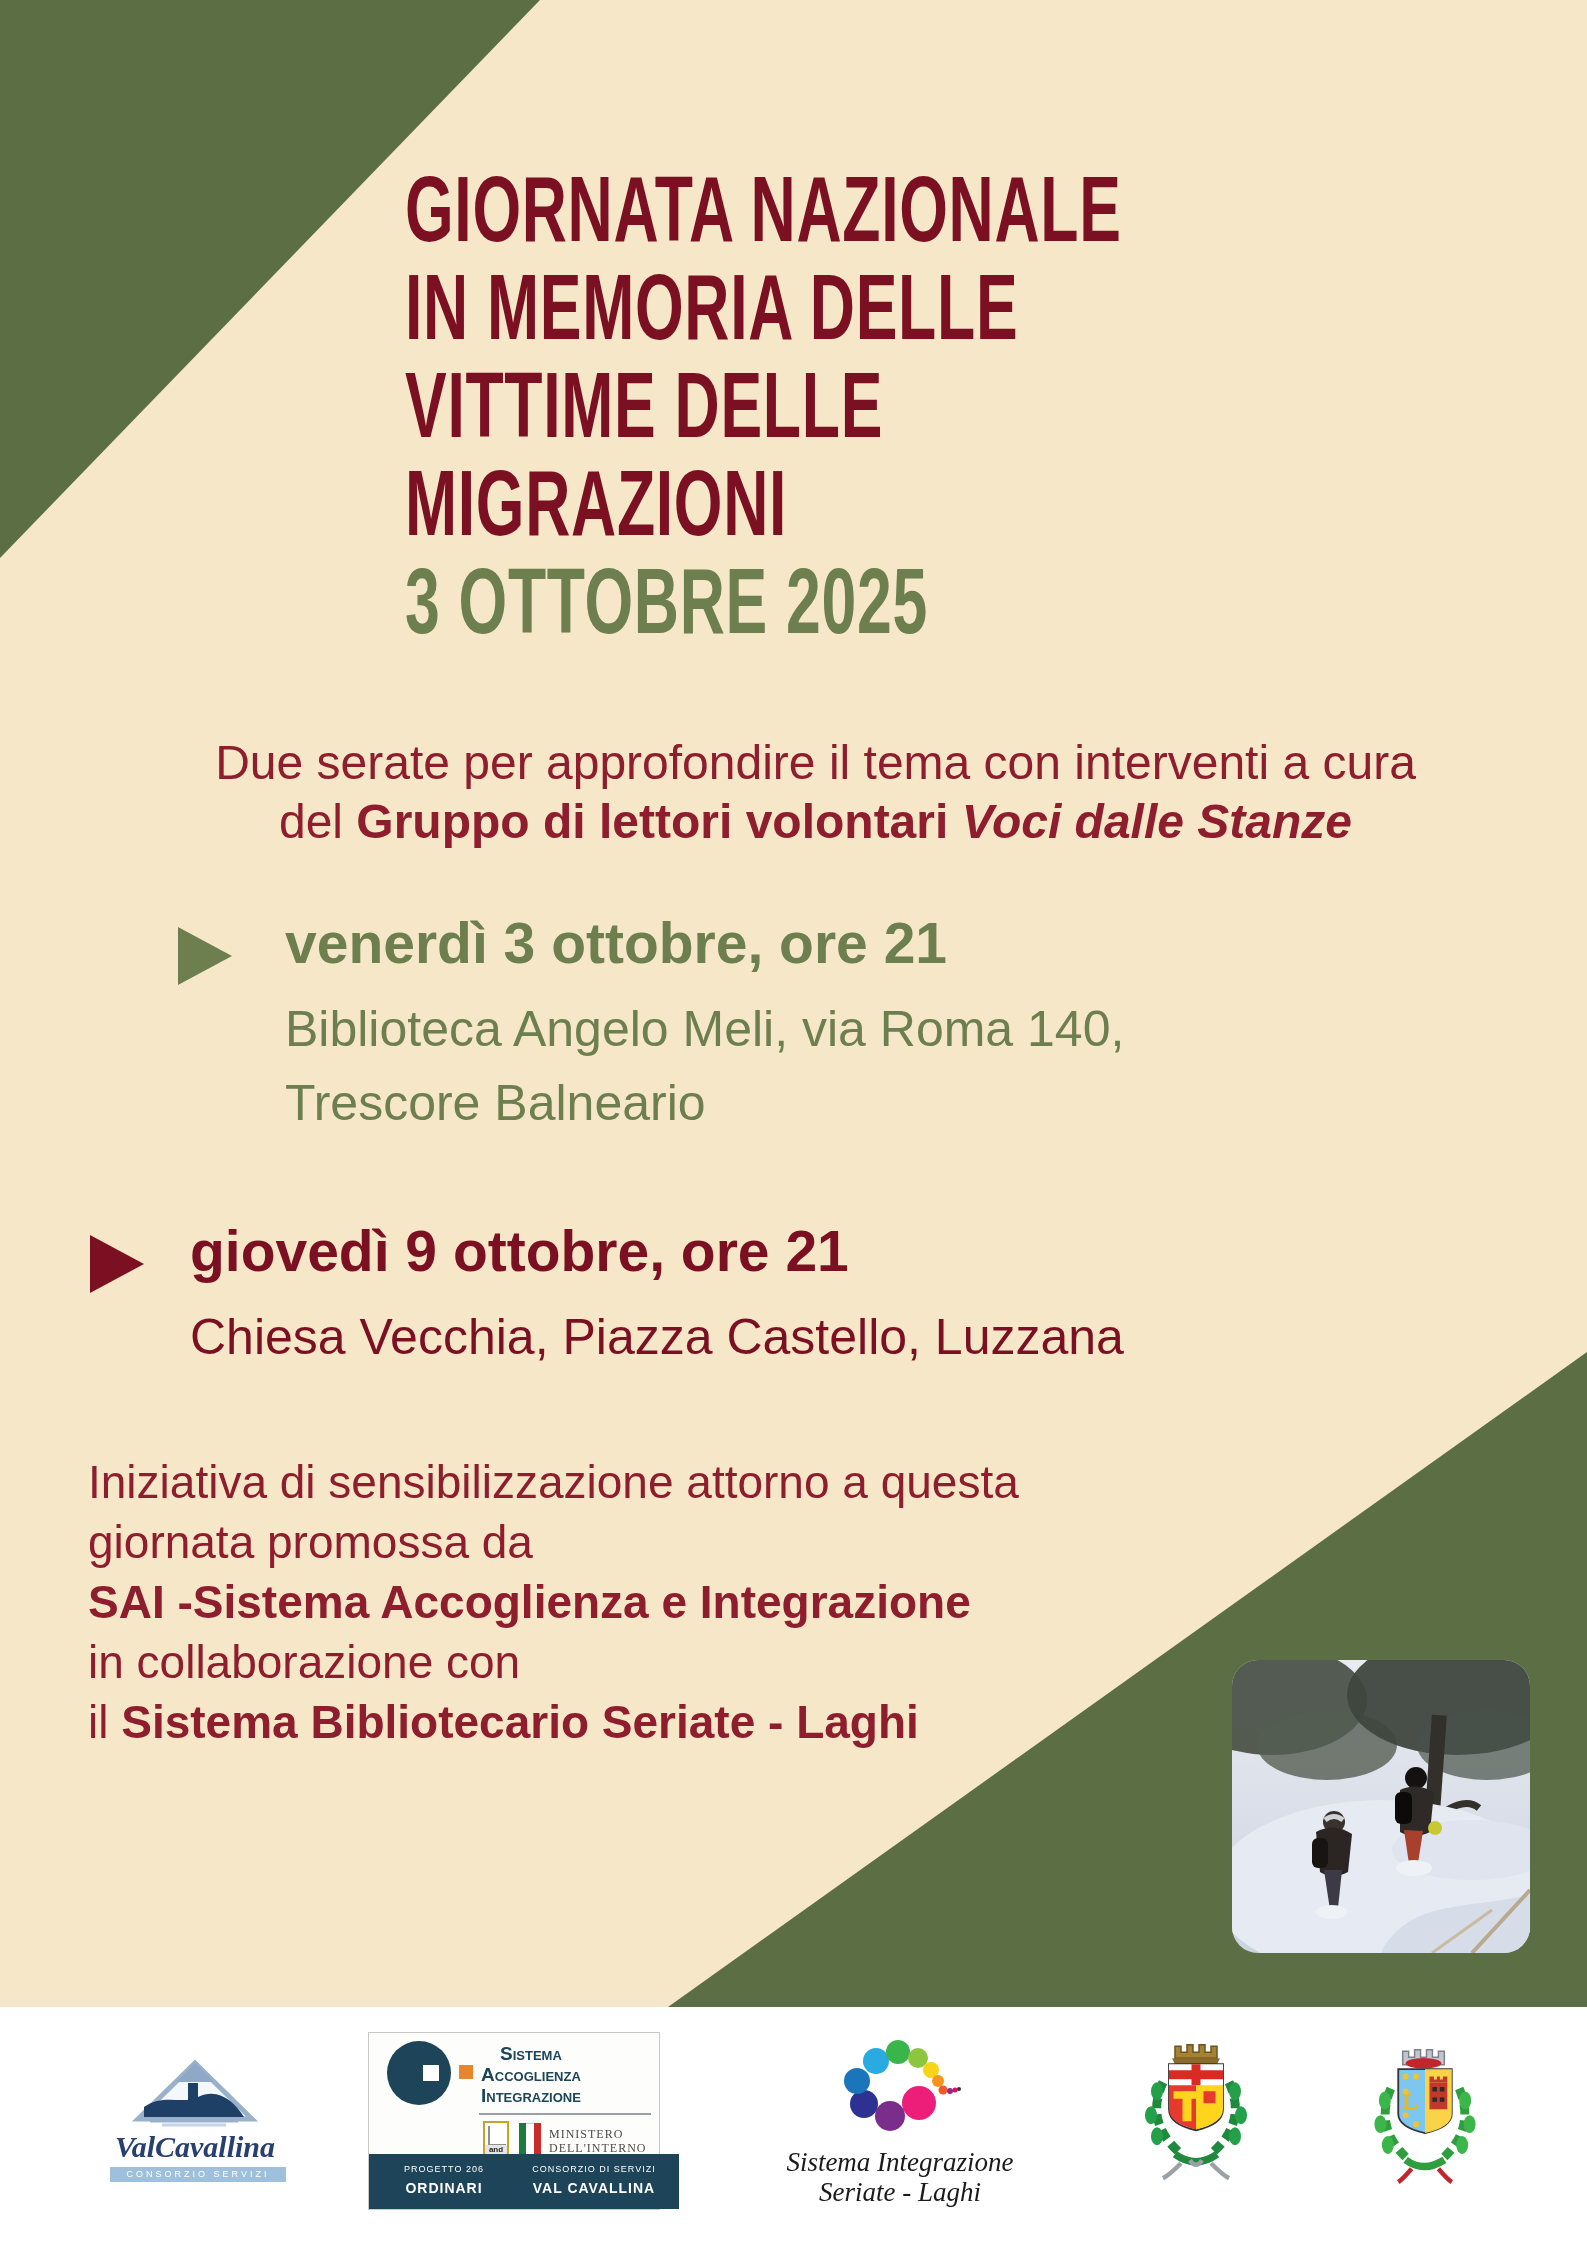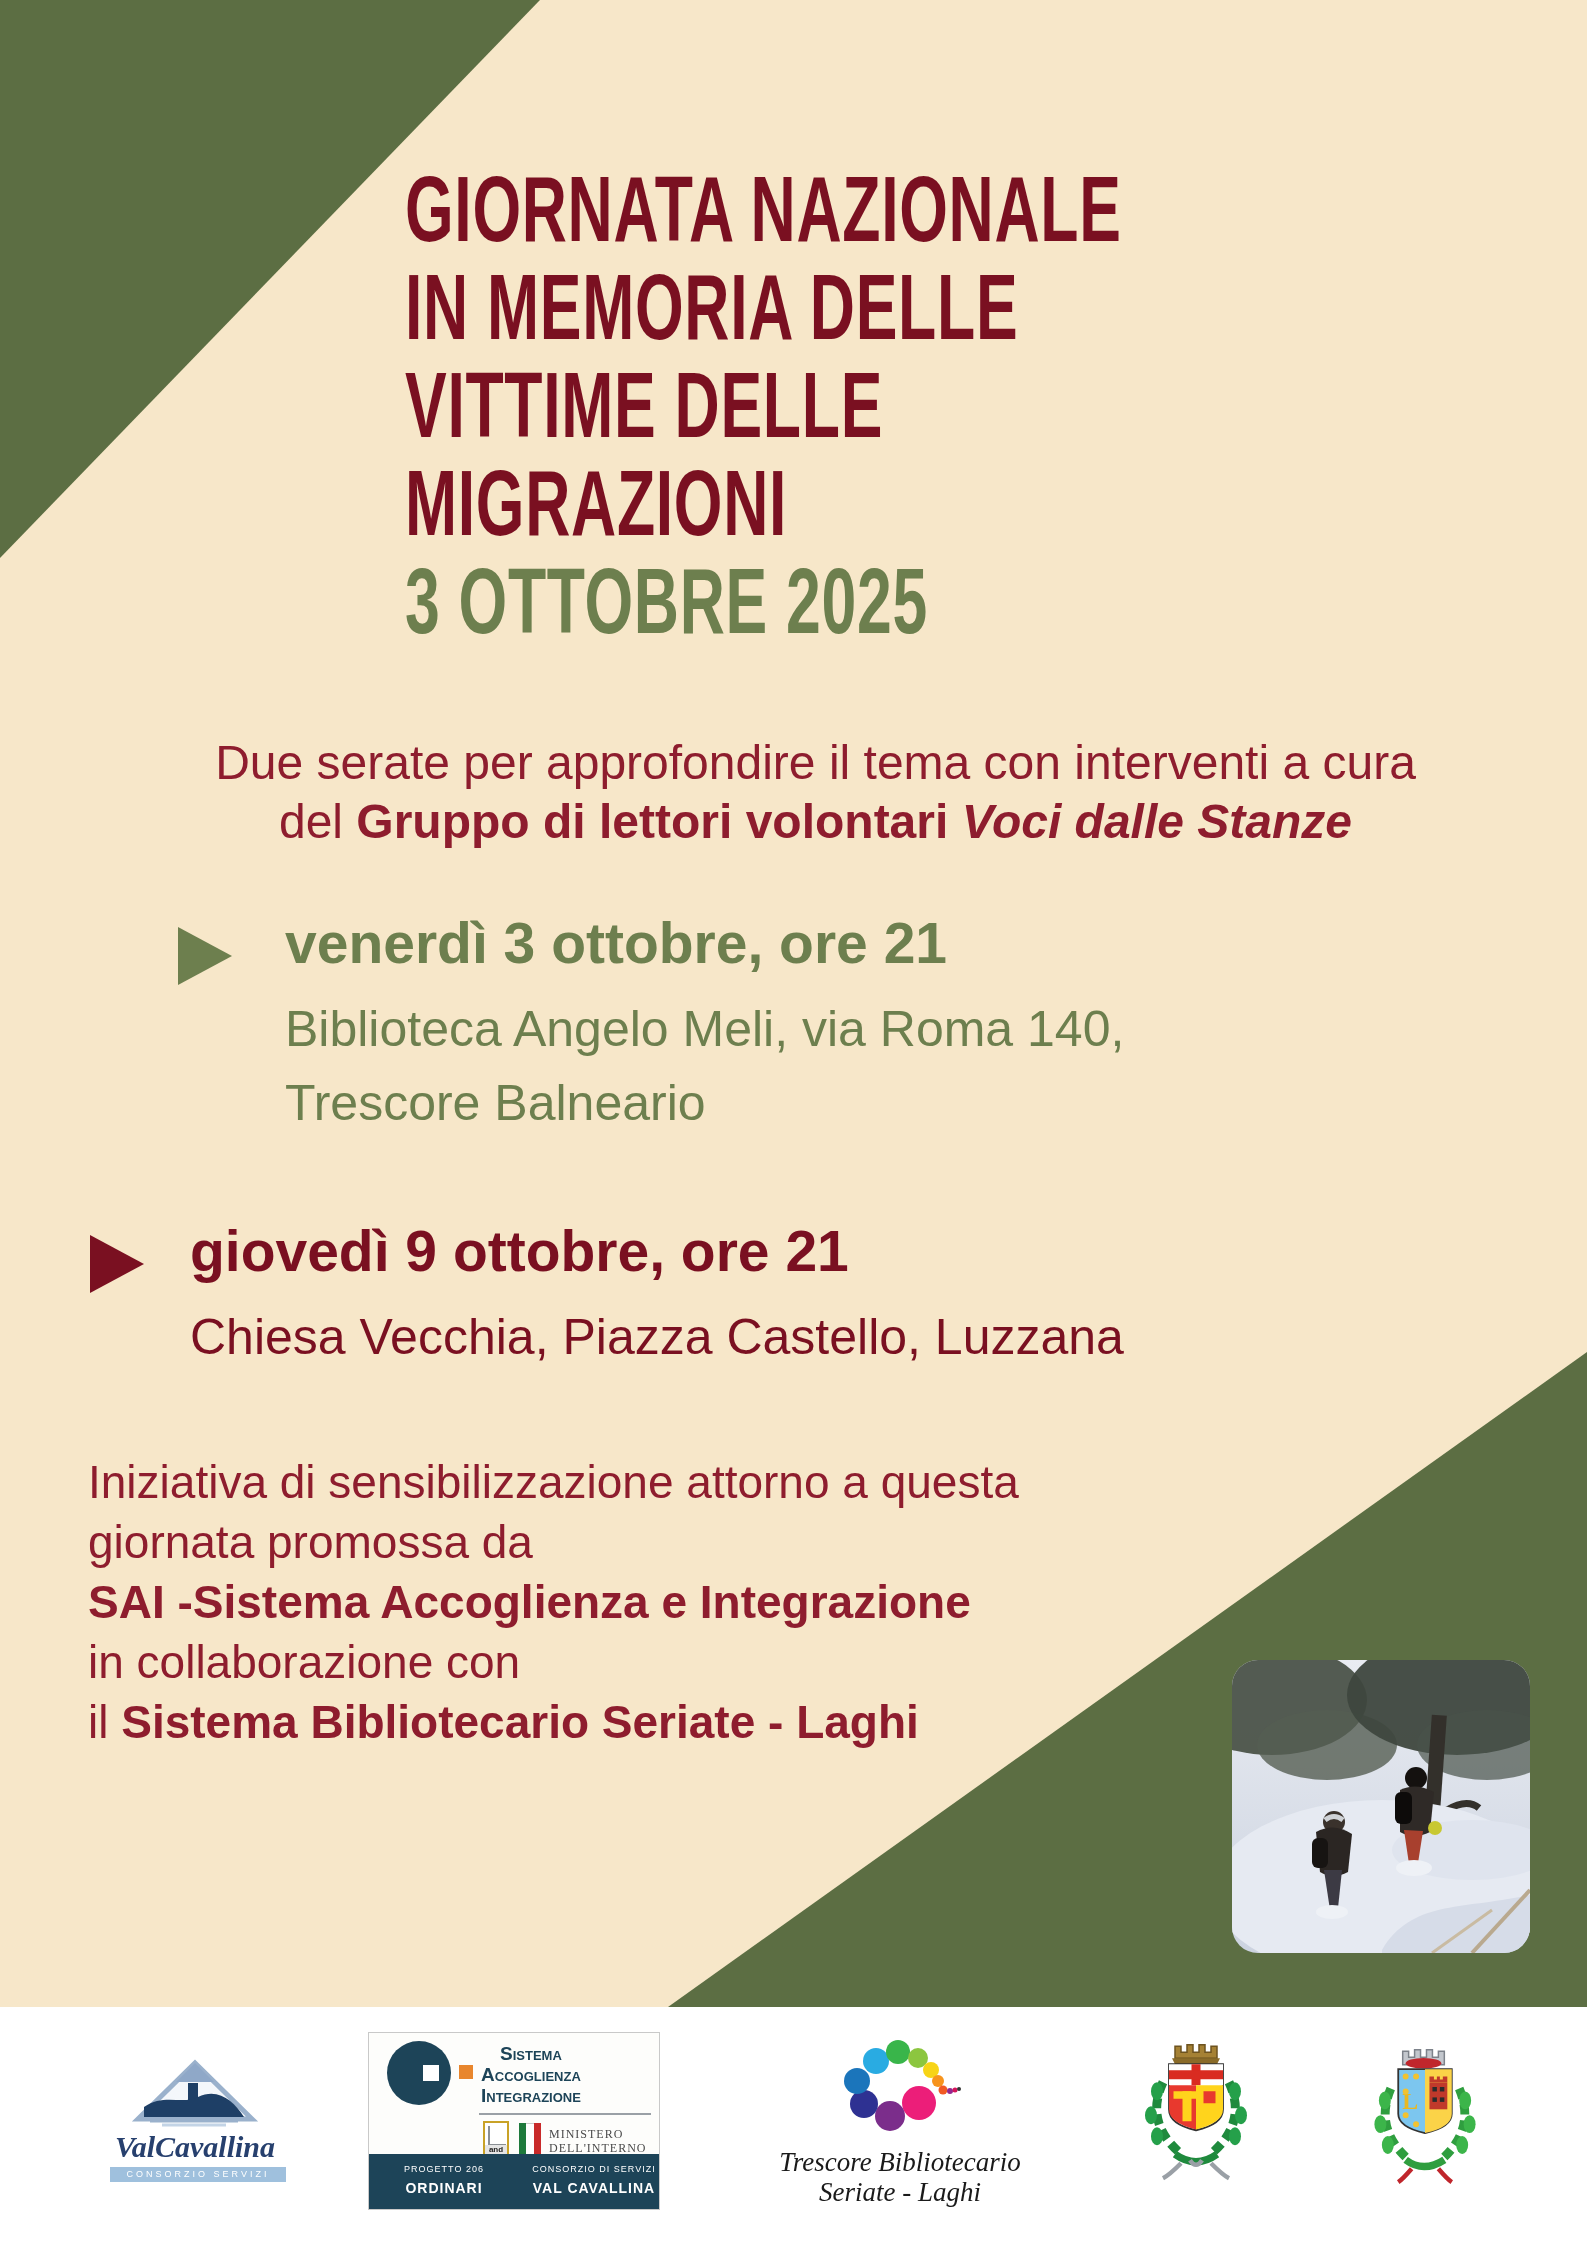--- a/index.html
+++ b/index.html
@@ -90,20 +90,21 @@
   .flag{position:absolute;left:150px;top:90px;width:22px;height:32px;display:flex;}
   .flag div{flex:1;}
   .flag .g{background:#1e7a3c;} .flag .w{background:#fff;border-top:1px solid #ccc;border-bottom:1px solid #ccc;} .flag .r{background:#c92a2a;}
   .ministero{
     position:absolute;left:180px;top:94px;color:#4a4a4a;
     font-family:"Liberation Serif",serif;font-size:12px;line-height:14px;letter-spacing:1px;
   }
   .sai-band{
     position:absolute;left:0;bottom:0;width:100%;height:55px;background:var(--navy,#1d4458);
     color:#fff;
+    padding-left:20px;
   }
   .sai-col{position:absolute;top:0;height:100%;text-align:center;}
   .sai-col .small{font-size:9px;letter-spacing:1px;margin-top:10px;}
   .sai-col .big{font-size:14px;font-weight:bold;letter-spacing:1px;margin-top:6px;}
   .sai-col-left{left:10px;width:130px;}
   .sai-col-right{left:159px;width:132px;}
   .sbsl{position:absolute;left:760px;top:30px;width:280px;text-align:center;}
   .sbsl-text{
     font-family:"Liberation Serif",serif;font-style:italic;
     font-size:27px;line-height:30px;color:#1a1a1a;margin-top:6px;
@@ -255,21 +256,21 @@
         <circle cx="108" cy="53" r="4.5" fill="#f15a24"></circle>
         <circle cx="115" cy="54" r="3" fill="#93278f"></circle>
         <circle cx="120" cy="53" r="2.5" fill="#d4145a"></circle>
         <circle cx="124" cy="52" r="2" fill="#333333"></circle>
         <circle cx="84" cy="66" r="17" fill="#ec1e79"></circle>
         <circle cx="55" cy="79" r="15" fill="#7b2d8b"></circle>
         <circle cx="29" cy="67" r="14" fill="#2e3192"></circle>
         <circle cx="22" cy="44" r="13" fill="#1b75bb"></circle>
       </svg>
       <div class="sbsl-text">
-        <div>Trescore Bibliotecario</div>
+        <div>Sistema Integrazione</div>
         <div>Seriate - Laghi</div>
       </div>
     </div>
 
     <div class="crest crest-1">
       <svg width="132" height="152" viewBox="0 0 88 101">
         <path d="M30,14 L30,6 L34,6 L34,10 L38,10 L38,5 L42,5 L42,10 L46,10 L46,5 L50,5 L50,10 L54,10 L54,6 L58,6 L58,14 Z" fill="#a58134" stroke="#6d531f" stroke-width="1"></path>
         <path d="M28,14 h32 l-2,4 h-28 Z" fill="#8a6b29"></path>
         <g>
           <path d="M26,18 h36 v30 q0,10 -18,14 q-18,-4 -18,-14 Z" fill="#ffffff" stroke="#333" stroke-width="1.2"></path>

